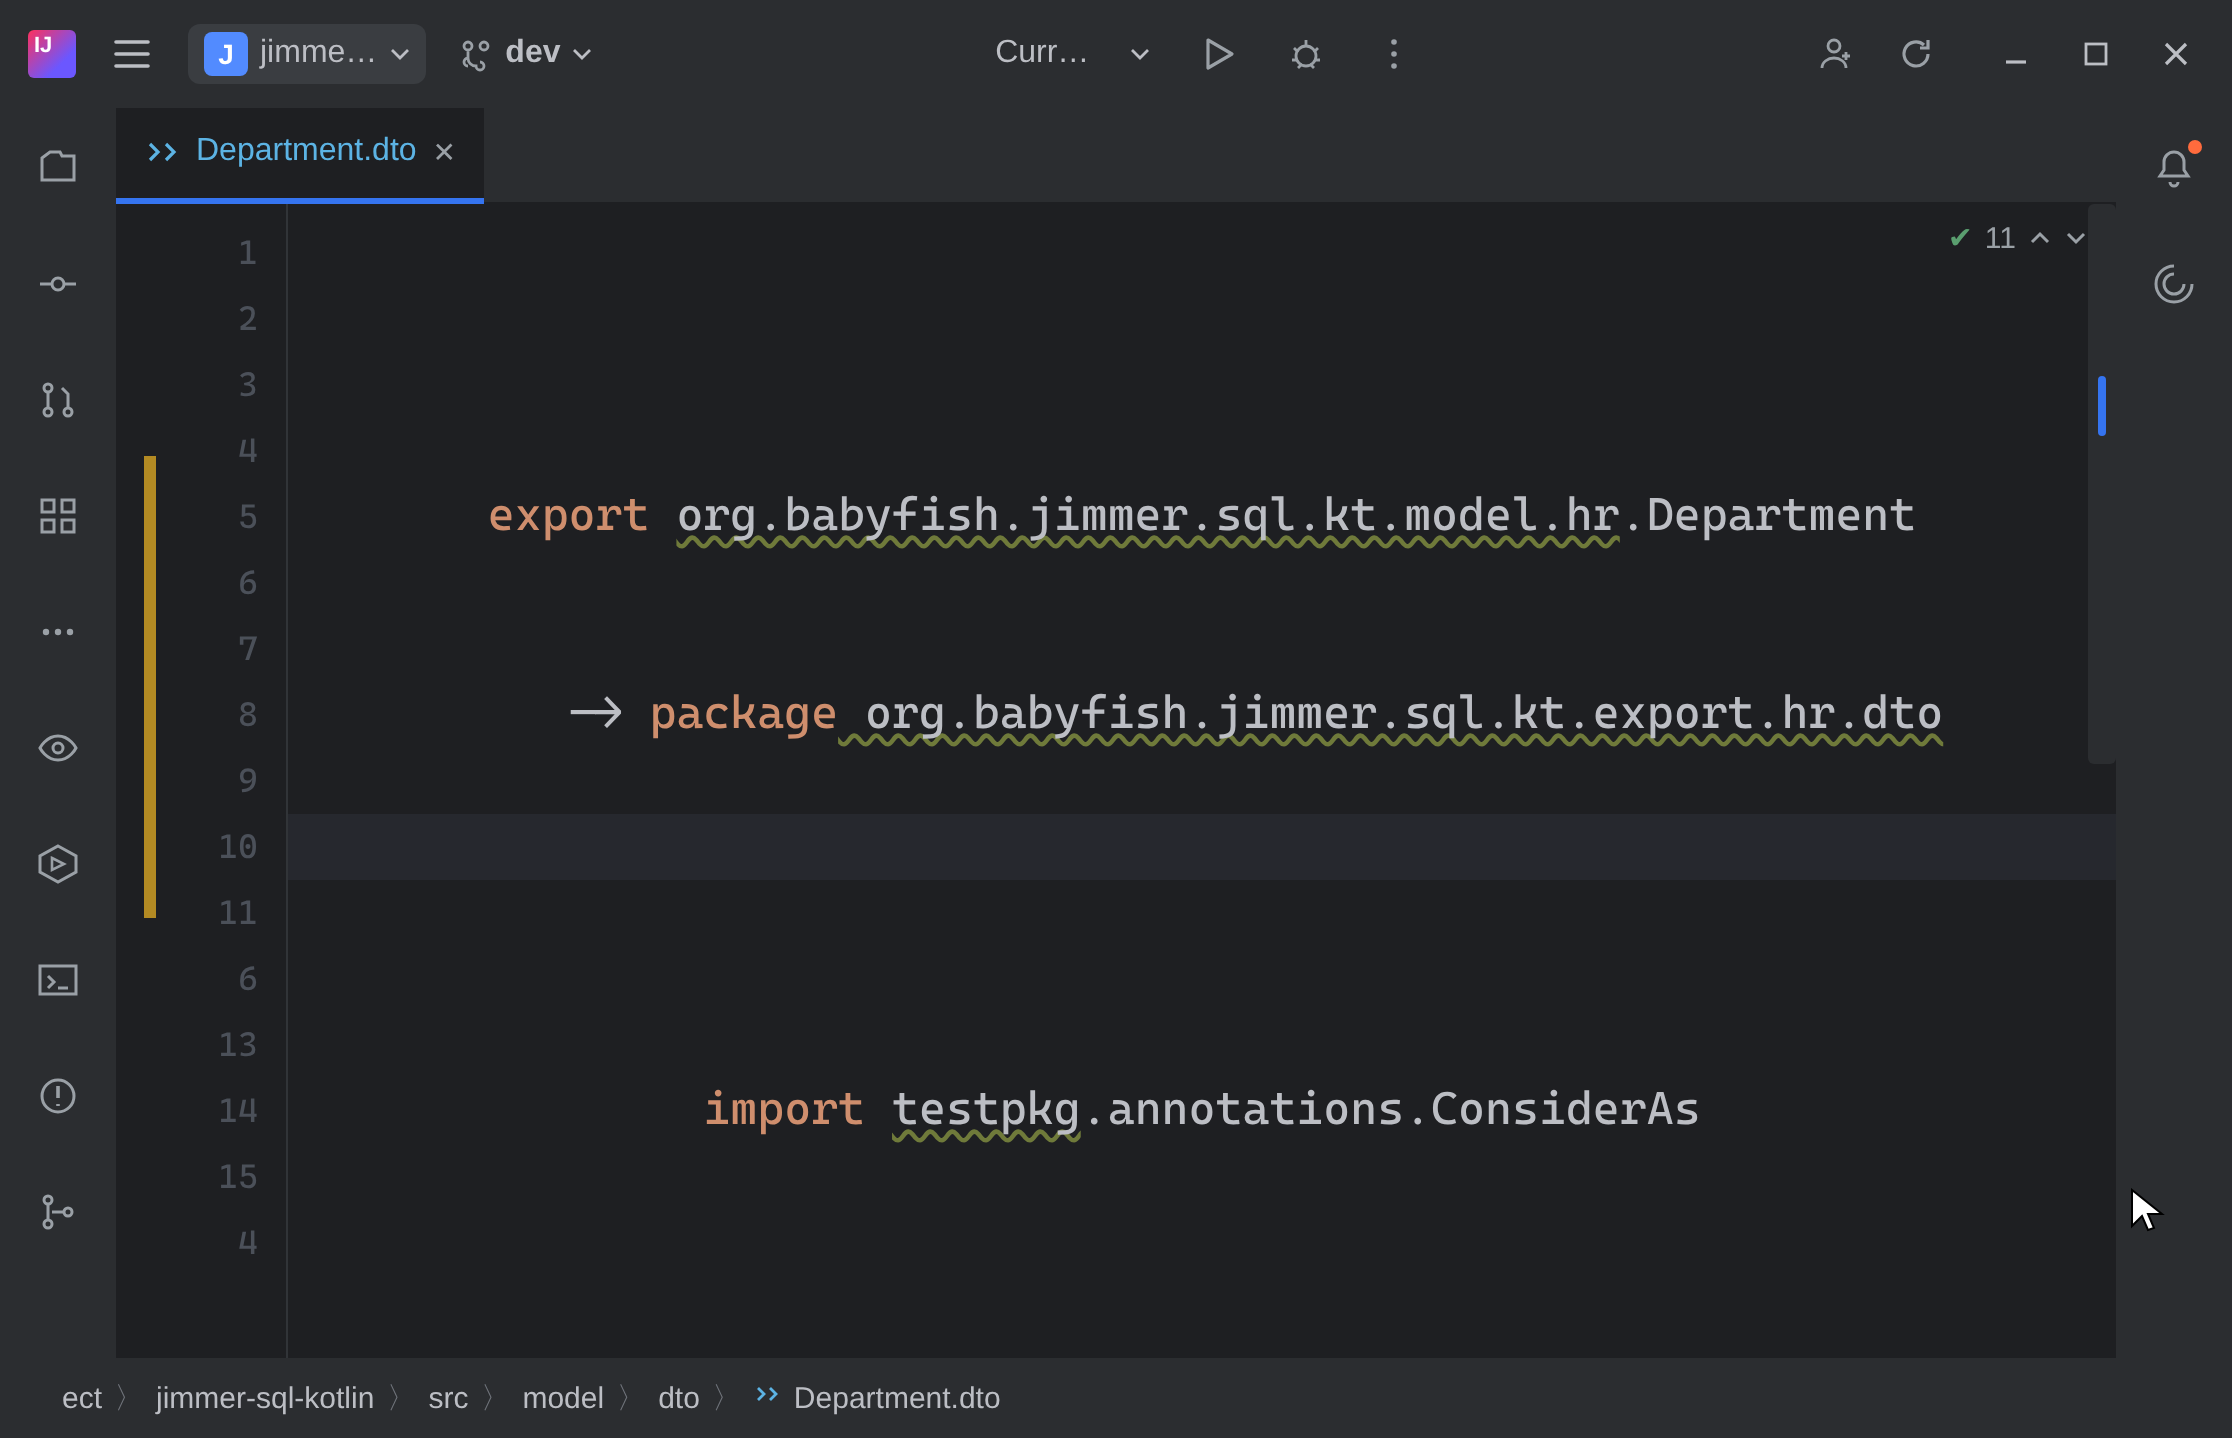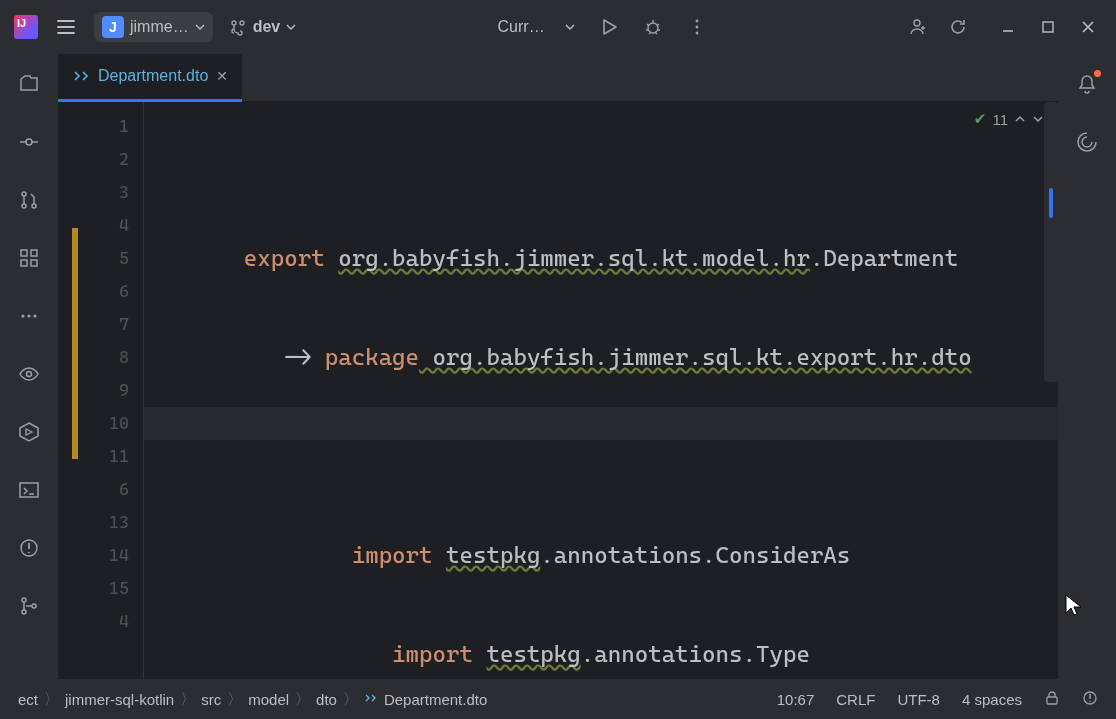--- a/index.html
+++ b/index.html
@@ -273,21 +273,21 @@
   }
 
   
   .status-bar {
     position: absolute;
     left: 0; right: 0; bottom: 0;
     height: 40px;
     background: #2b2d30;
     display: flex;
     align-items: center;
-    padding: 0 18px;
+    padding: 0 31px;
     gap: 10px;
     font-size: 15px;
     color: #9aa0a6;
   }
   .breadcrumbs {
     display: flex;
     align-items: center;
     gap: 6px;
   }
   .crumb { cursor: pointer; color: #bcbec4; }
@@ -504,21 +504,20 @@
         <div>15</div>
         <div>4</div>
       </div>
     <div class="code">
       <div class="currline" style="top:305px;"></div>
 
       <div class="code-line"><span class="kw">export</span><span> </span><span class="warn">org.babyfish.jimmer.sql.kt.model.hr</span><span class="pkg">.Department</span></div>
       <div class="code-line"><span>    </span><span class="pkg">-&gt; </span><span class="kw">package</span><span class="warn"> org.babyfish.jimmer.sql.kt.export.hr.dto</span></div>
       <div class="code-line"></div>
       <div class="code-line"><span class="kw">import</span><span> </span><span class="warn">testpkg</span><span class="pkg">.annotations.ConsiderAs</span></div>
-      <div class="code-line"><span class="kw">import</span><span> </span><span class="warn">testpkg</span><span class="pkg">.annotations.Type</span></div>
       
       
       
       
       
       
       
       
       
       
@@ -553,35 +552,17 @@
       <span class="crumb-sep">〉</span>
       <span class="crumb">model</span>
       <span class="crumb-sep">〉</span>
       <span class="crumb">dto</span>
       <span class="crumb-sep">〉</span>
       <span><svg width="14" height="14" viewBox="0 0 14 14">
           <path d="M2 4l3 3-3 3M8 4l3 3-3 3" stroke="#5cb3e4" stroke-width="1.4" fill="none"></path>
         </svg></span>
       <span class="crumb">Department.dto</span>
     </div>
-  <div class="status-right">
-    <span class="crumb">10:67</span>
-    <span class="crumb">CRLF</span>
-    <span class="crumb">UTF-8</span>
-    <span class="crumb">4 spaces</span>
-    <span>
-      <svg width="16" height="16" viewBox="0 0 16 16">
-          <rect x="3" y="7" width="10" height="7" rx="1" stroke="#9aa0a6" stroke-width="1.3" fill="none"></rect>
-          <path d="M5 7V5a3 3 0 016 0v2" stroke="#9aa0a6" stroke-width="1.3" fill="none"></path>
-        </svg>
-    </span>
-    <span>
-      <svg width="16" height="16" viewBox="0 0 16 16">
-          <circle cx="8" cy="8" r="6" stroke="#9aa0a6" stroke-width="1.3" fill="none"></circle>
-          <path d="M8 4v5M8 11v1" stroke="#9aa0a6" stroke-width="1.5"></path>
-        </svg>
-    </span>
-  </div>
 </div>
 
 <svg class="cursor-mouse" width="18" height="24" viewBox="0 0 18 24">
   <path d="M1 1l0 18 5-5 3 7 3-1-3-7 7 0z" fill="#fff" stroke="#000" stroke-width="1"></path>
 </svg>
 
 </body></html>

